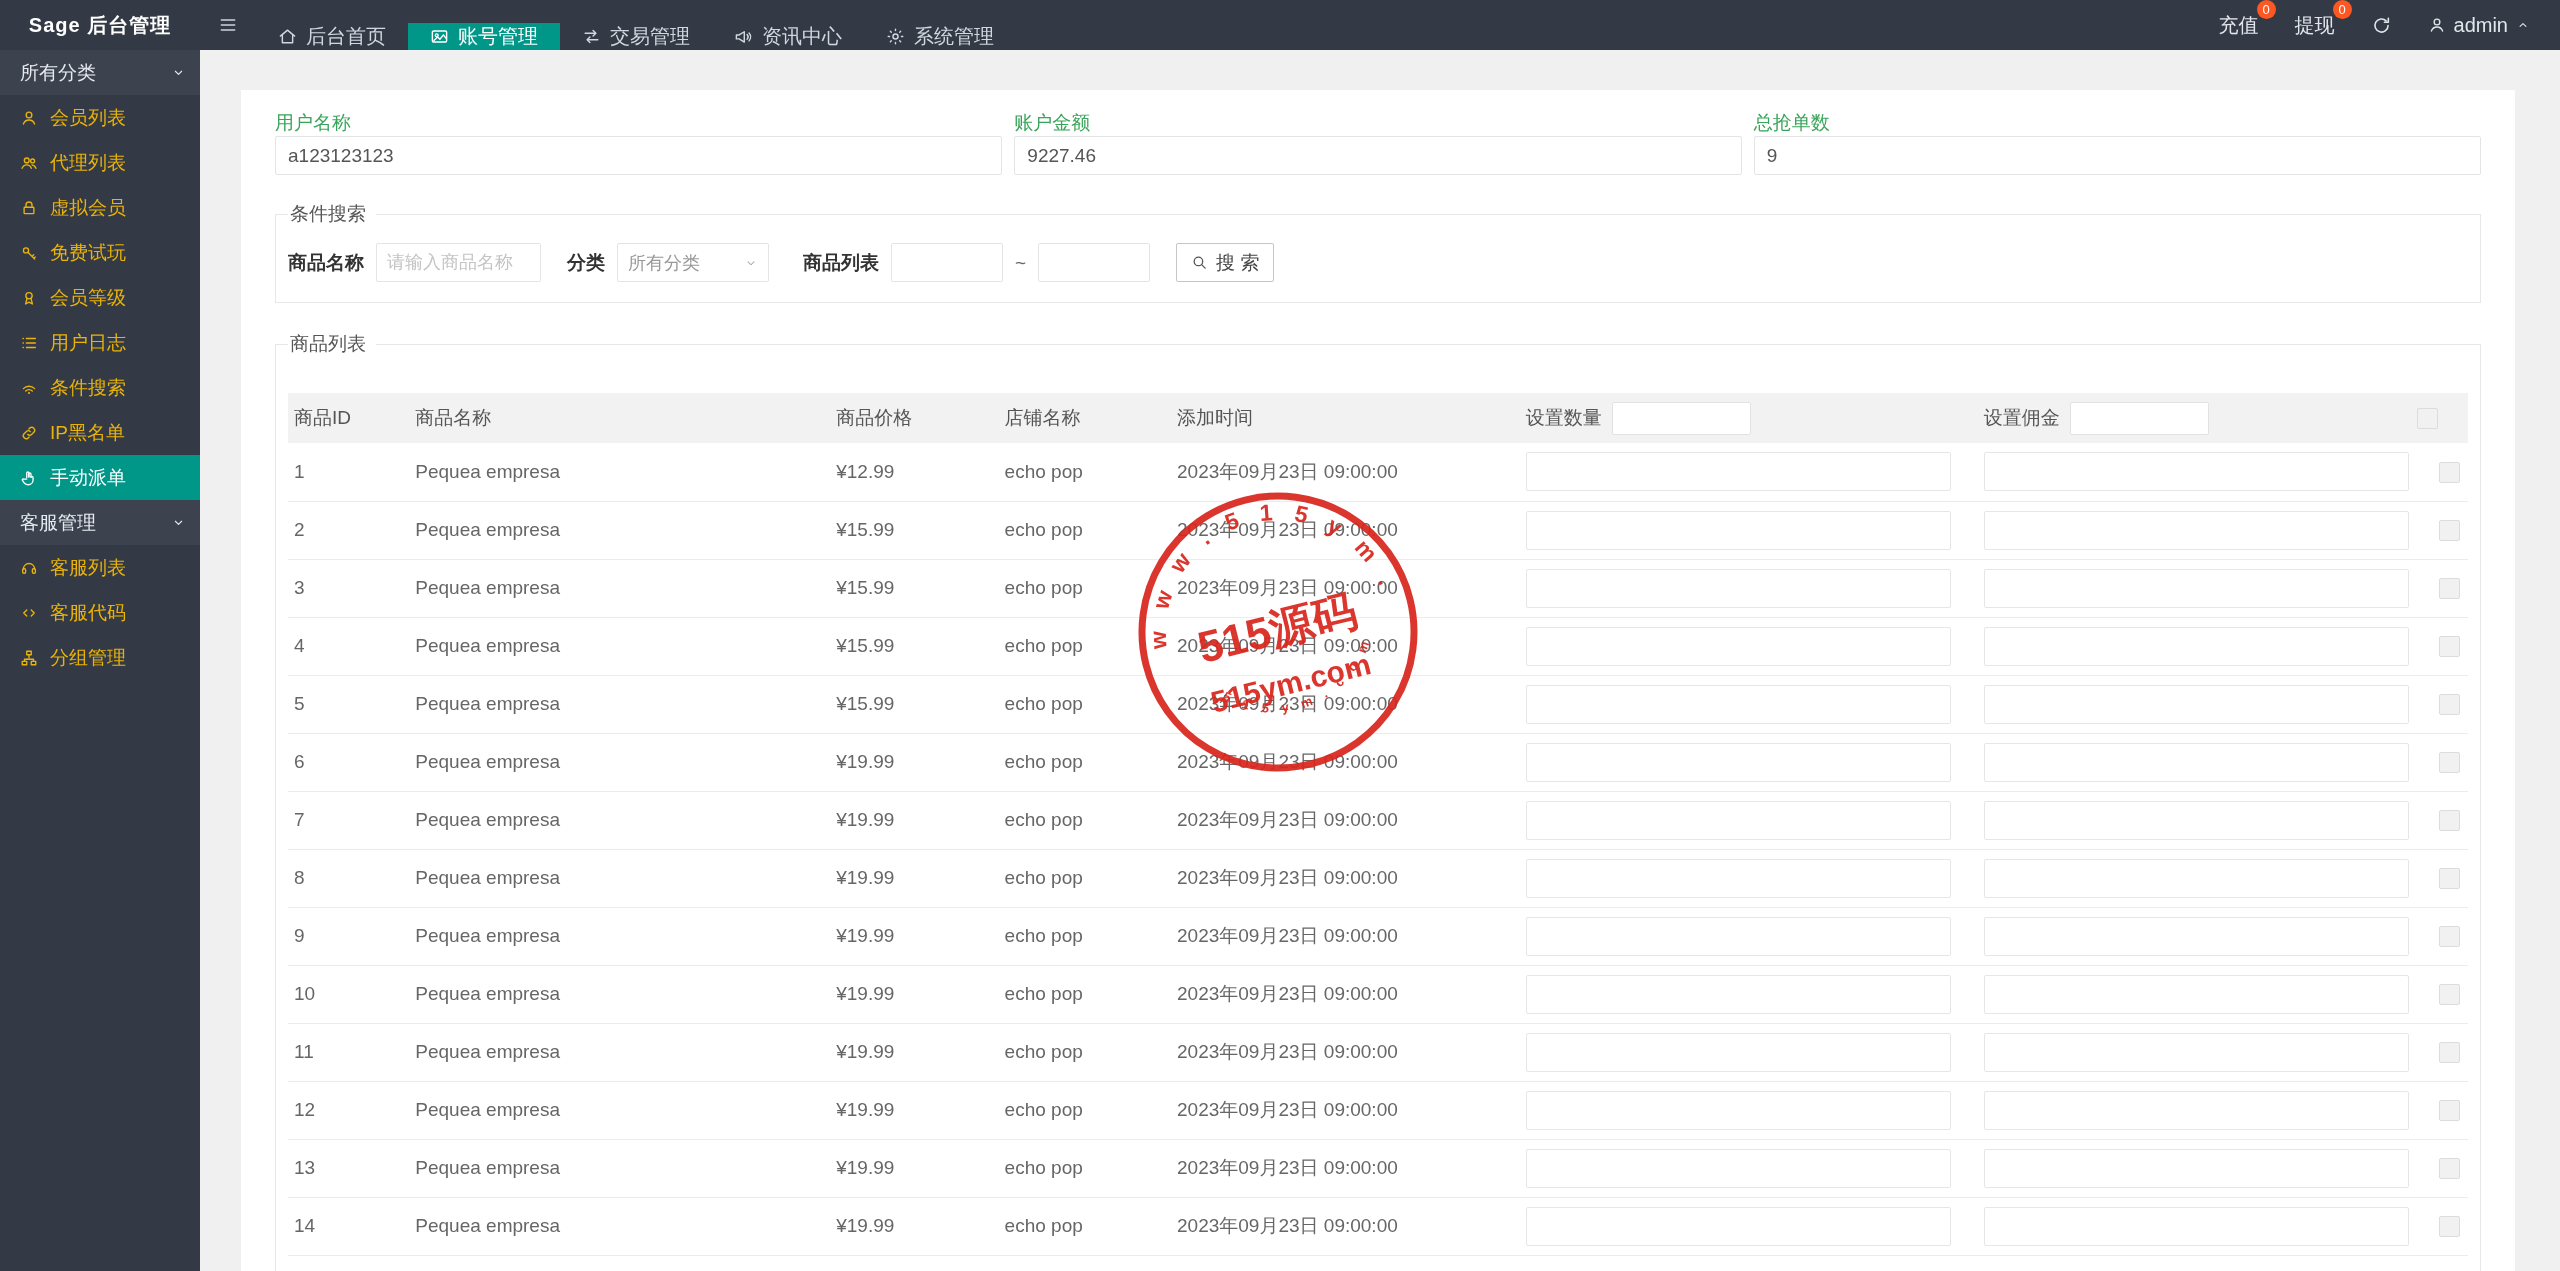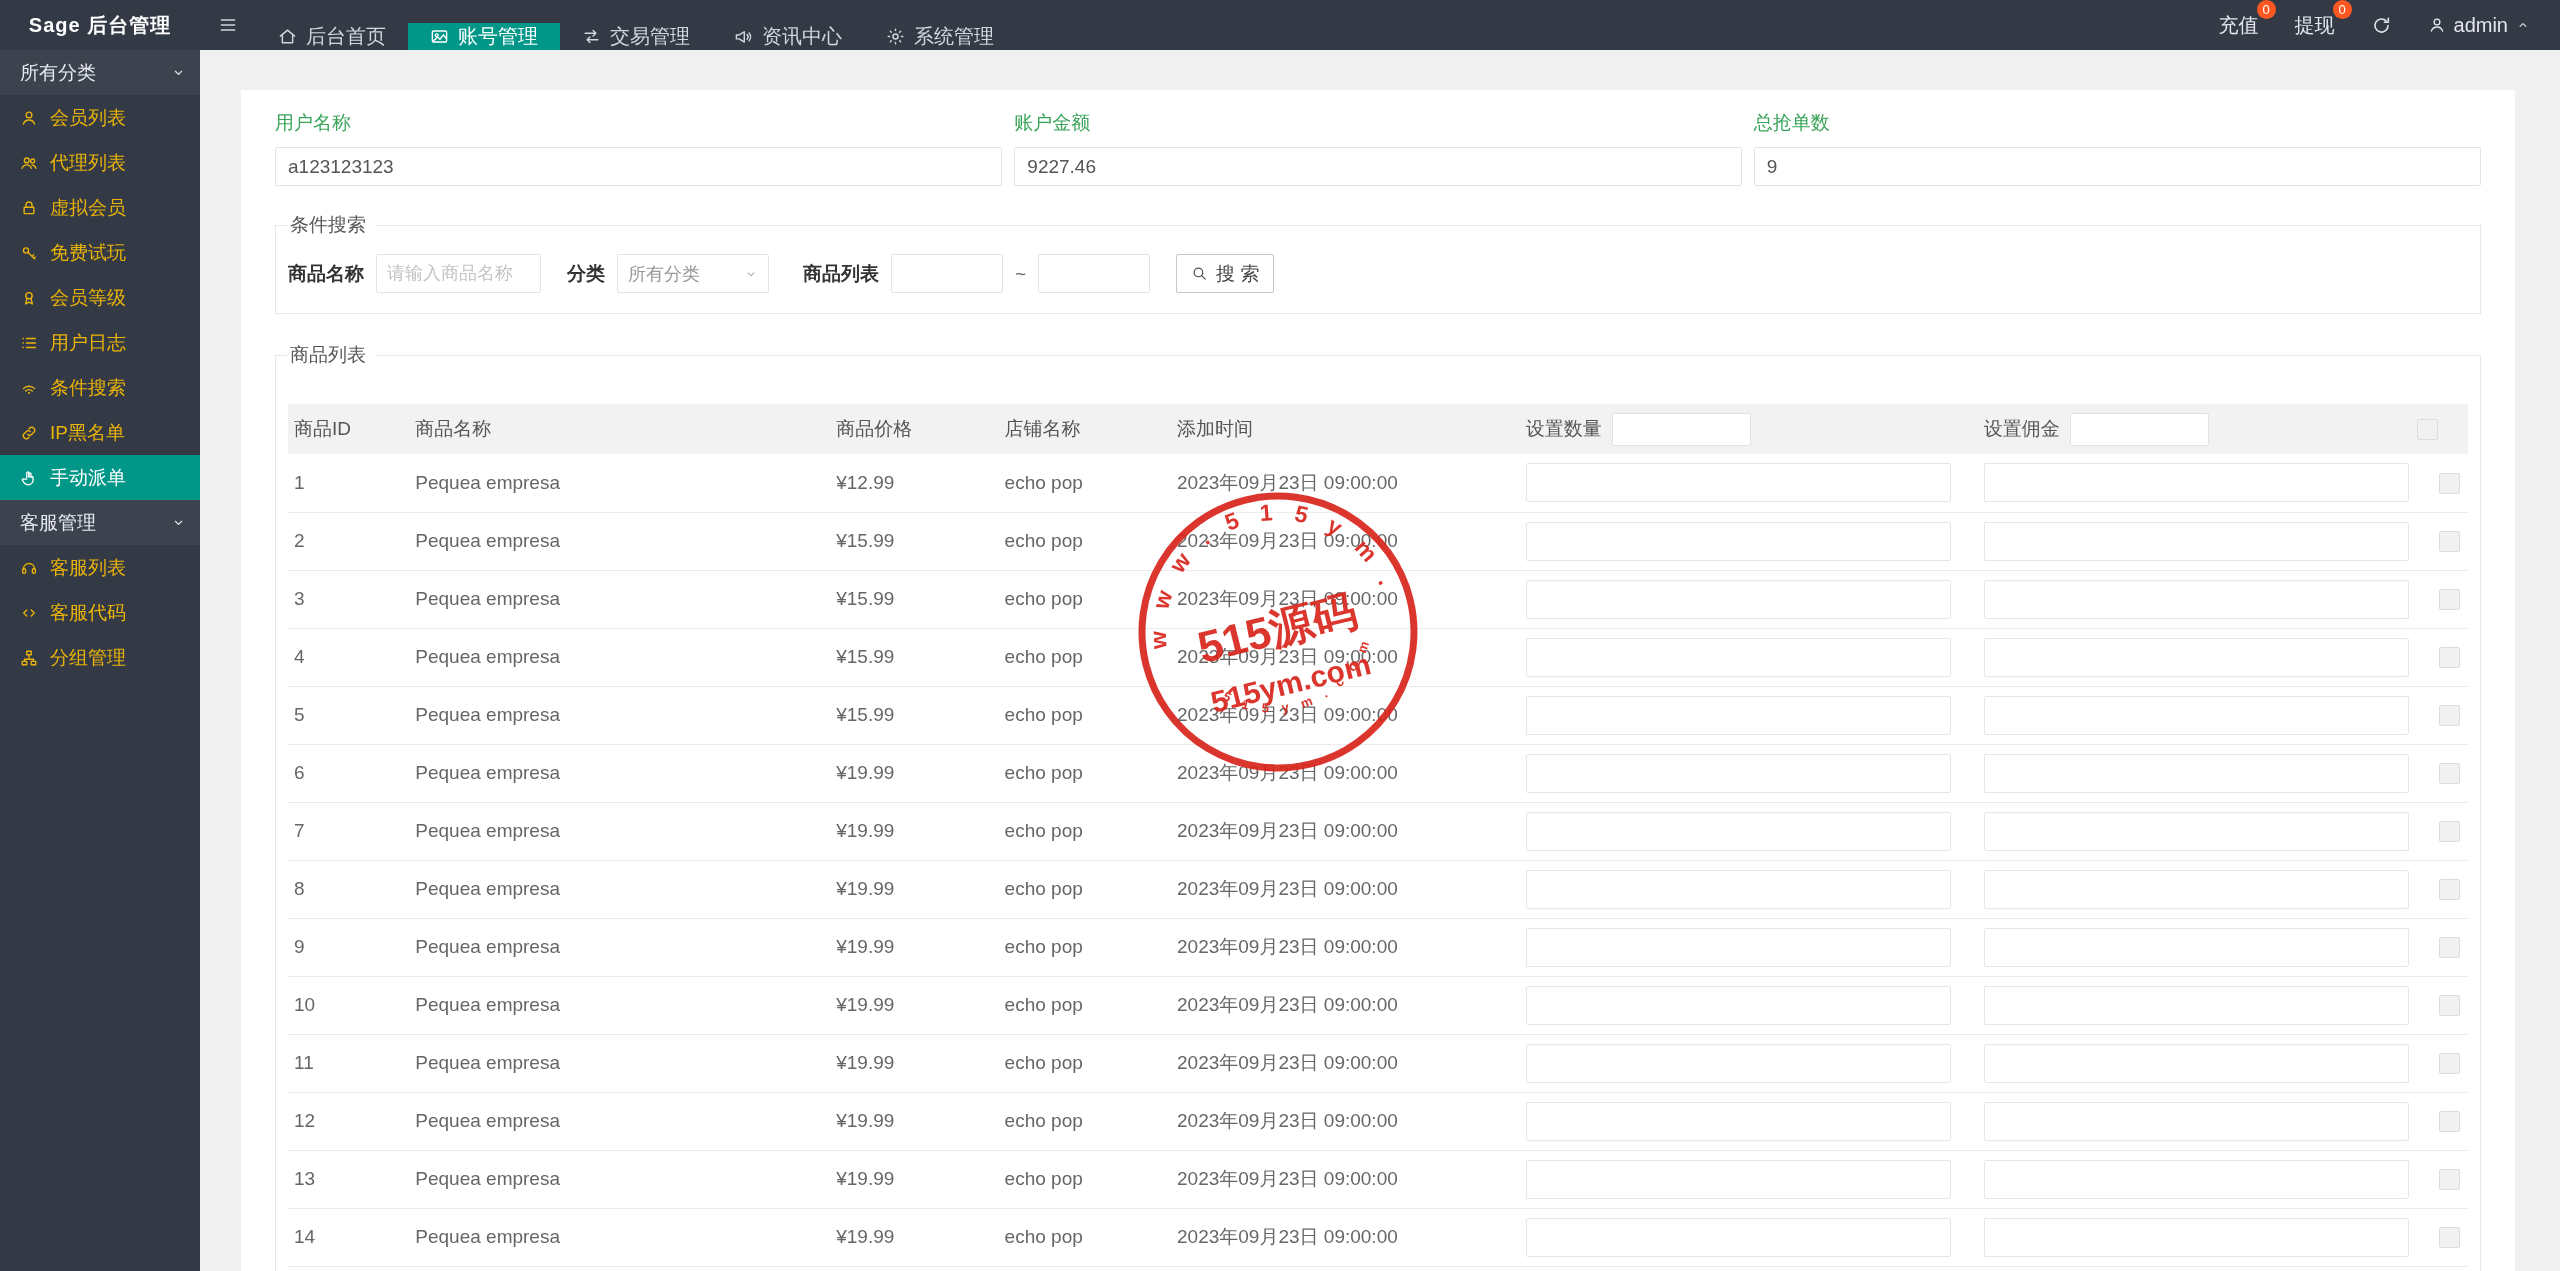--- a/index.html
+++ b/index.html
@@ -33,21 +33,21 @@
   .side-item.group { background:#3c424e; color:#e7eaf0; justify-content:space-between; }
   .side-item.group .ic { width:15px; height:15px; }
   .side-item.active { background:#009688; color:#fff; }
 
   
   .main { position:absolute; top:50px; left:200px; right:0; bottom:0; overflow:hidden; }
   .card { margin:40px 45px 0 41px; background:#fff; padding:20px 34px 30px; height:1450px; }
 
   .summary { display:flex; gap:12px; }
   .field { flex:1; }
-  .field label { display:block; font-size:19px; color:#3aa55a; margin-bottom:11px; }
+  .field label { display:block; font-size:19px; color:#3aa55a; }
   .field input { width:100%; height:39px; border:1px solid #e4e4e4; border-radius:2px; padding:0 12px; font-size:19px; color:#555; outline:none; }
 
   fieldset.fs { margin-top:26px; border:1px solid #e7e7e7; padding:6px 12px 20px; }
   fieldset.fs legend { font-size:19px; color:#555; padding:0 10px 0 2px; margin-left:0; }
   .search-row { display:flex; align-items:center; margin-top:10px; }
   .slabel { font-size:19px; color:#333; font-weight:700; margin-right:12px; white-space:nowrap; }
   .s-input { height:39px; border:1px solid #e4e4e4; border-radius:2px; padding:0 10px; font-size:18px; color:#555; outline:none; }
   .s-input::placeholder { color:#c4c4c4; }
   .w-name { width:165px; margin-right:26px; }
   .w-price { width:112px; }

